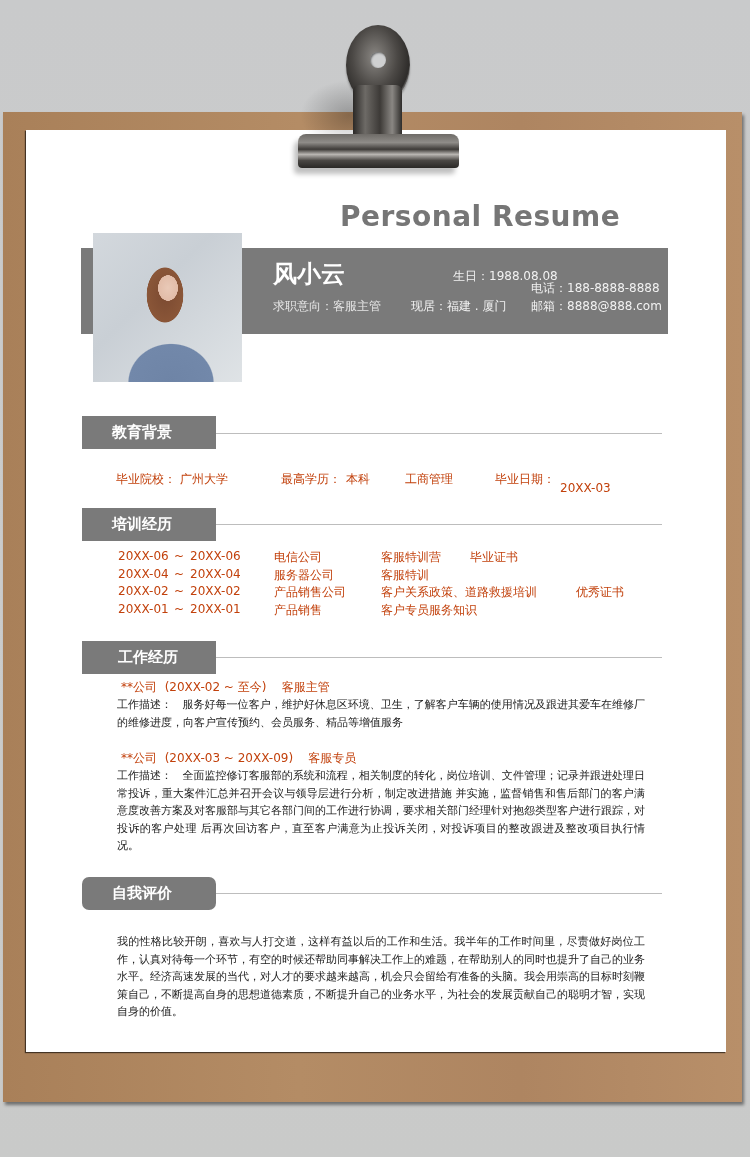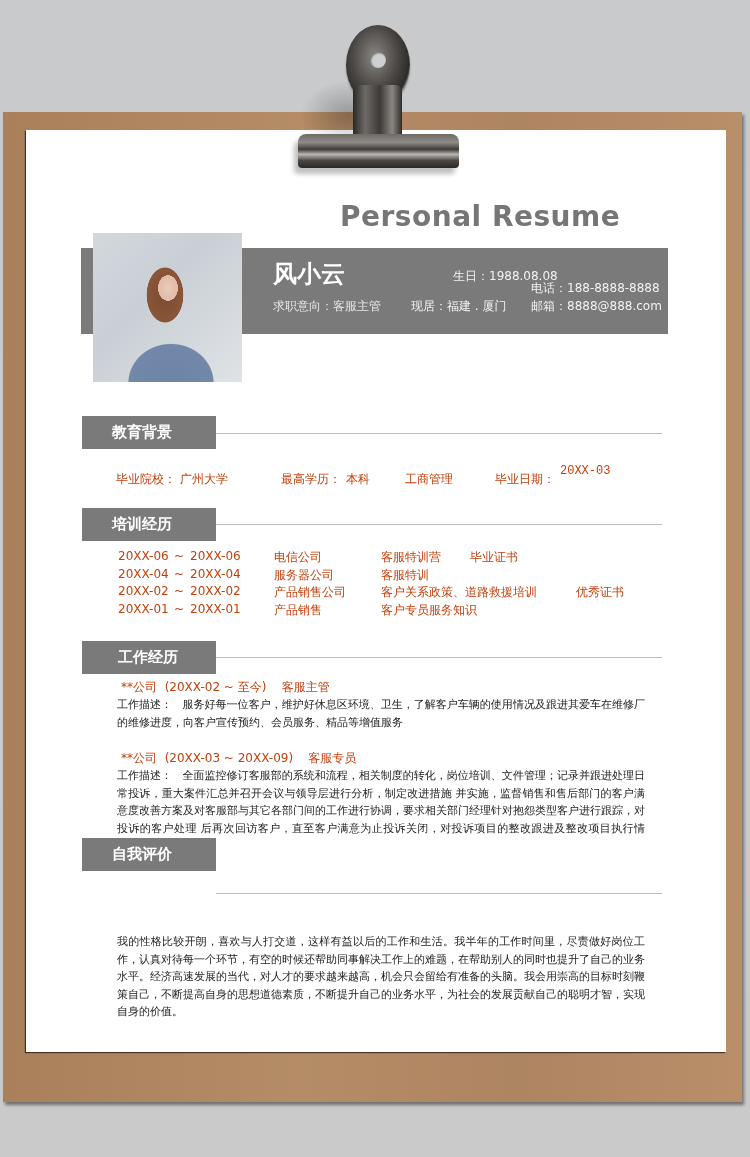--- a/index.html
+++ b/index.html
@@ -110,21 +110,21 @@
 <div class="info" style="left:531px; top:298px;">邮箱：8888@888.com</div>
 
 <div class="sec-head" style="top:416px;">教育背景</div>
 <div class="sec-line" style="top:433px;"></div>
 <div class="t" style="left:116px; top:471px;">毕业院校：</div>
 <div class="t" style="left:180px; top:471px;">广州大学</div>
 <div class="t" style="left:281px; top:471px;">最高学历：</div>
 <div class="t" style="left:346px; top:471px;">本科</div>
 <div class="t" style="left:405px; top:471px;">工商管理</div>
 <div class="t" style="left:495px; top:471px;">毕业日期：</div>
-<div class="t" style="left:560px; top:464px;font-family:Liberation Mono, monospace;">20XX-03</div>
+<div class="t" style="left:560px; top:481px;">20XX-03</div>
 
 <div class="sec-head" style="top:508px;">培训经历</div>
 <div class="sec-line" style="top:524px;"></div>
 
 <div>
   <div class="t" style="left:118px; top:549px;">20XX-06</div>
   <div class="t" style="left:174px; top:549px;">~</div>
   <div class="t" style="left:190px; top:549px;">20XX-06</div>
   <div class="t" style="left:274px; top:549px;">电信公司</div>
   <div class="t" style="left:381px; top:549px;">客服特训营</div>
@@ -155,15 +155,15 @@
 
 <div class="sec-head" style="top:641px;padding-left:36px;">工作经历</div>
 <div class="sec-line" style="top:657px;"></div>
 
 <div class="t" style="left:121px; top:679px; white-space:pre;">**公司  (20XX-02 ~ 至今)    客服主管</div>
 <div class="para" style="top:696px; left:117px; width:528px; white-space:pre-wrap;">工作描述：   服务好每一位客户，维护好休息区环境、卫生，了解客户车辆的使用情况及跟进其爱车在维修厂的维修进度，向客户宣传预约、会员服务、精品等增值服务</div>
 
 <div class="t" style="left:121px; top:750px; white-space:pre;">**公司  (20XX-03 ~ 20XX-09)    客服专员</div>
 <div class="para" style="top:767px; left:117px; width:528px; white-space:pre-wrap;">工作描述：   全面监控修订客服部的系统和流程，相关制度的转化，岗位培训、文件管理；记录并跟进处理日常投诉，重大案件汇总并召开会议与领导层进行分析，制定改进措施 并实施，监督销售和售后部门的客户满意度改善方案及对客服部与其它各部门间的工作进行协调，要求相关部门经理针对抱怨类型客户进行跟踪，对投诉的客户处理 后再次回访客户，直至客户满意为止投诉关闭，对投诉项目的整改跟进及整改项目执行情况。</div>
 
-<div class="sec-head" style="top:838px;">自我评价</div>
+<div class="sec-head" style="top:877px;border-radius:7px;">自我评价</div>
 <div class="sec-line" style="top:893px;"></div>
 <div class="para" style="top:917px;margin-top:16px;">我的性格比较开朗，喜欢与人打交道，这样有益以后的工作和生活。我半年的工作时间里，尽责做好岗位工作，认真对待每一个环节，有空的时候还帮助同事解决工作上的难题，在帮助别人的同时也提升了自己的业务水平。经济高速发展的当代，对人才的要求越来越高，机会只会留给有准备的头脑。我会用崇高的目标时刻鞭策自己，不断提高自身的思想道德素质，不断提升自己的业务水平，为社会的发展贡献自己的聪明才智，实现自身的价值。</div>
 
 </body></html>

